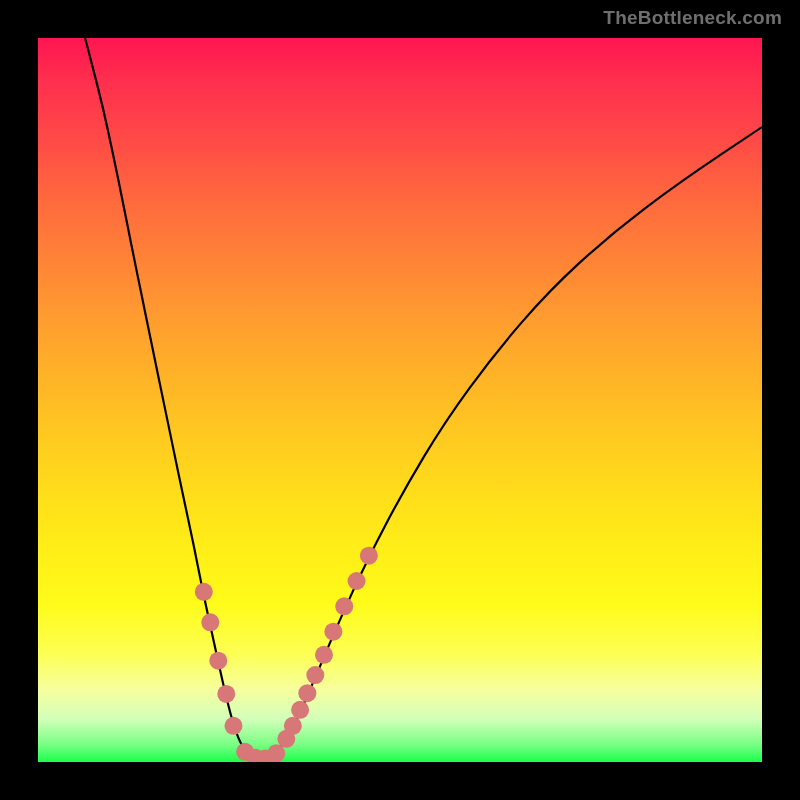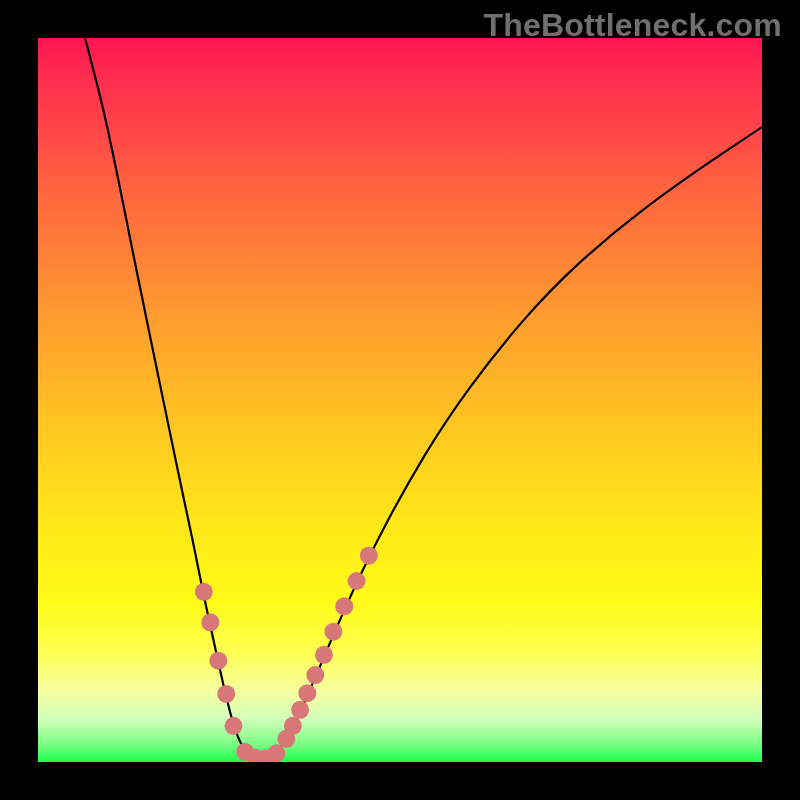--- a/index.html
+++ b/index.html
@@ -57,21 +57,21 @@
     left: 0;
     top: 0;
     width: 100%;
     height: 100%;
   }
   .watermark {
     position: absolute;
     top: 7px;
     right: 18px;
     font-family: Arial, Helvetica, sans-serif;
-    font-size: 32px;
+    font-size: 19px;
     font-weight: 600;
     color: #6f6f6f;
     letter-spacing: 0.2px;
   }
   .dot {
     fill: #d77777;
     stroke: none;
   }
   .curve {
     fill: none;

